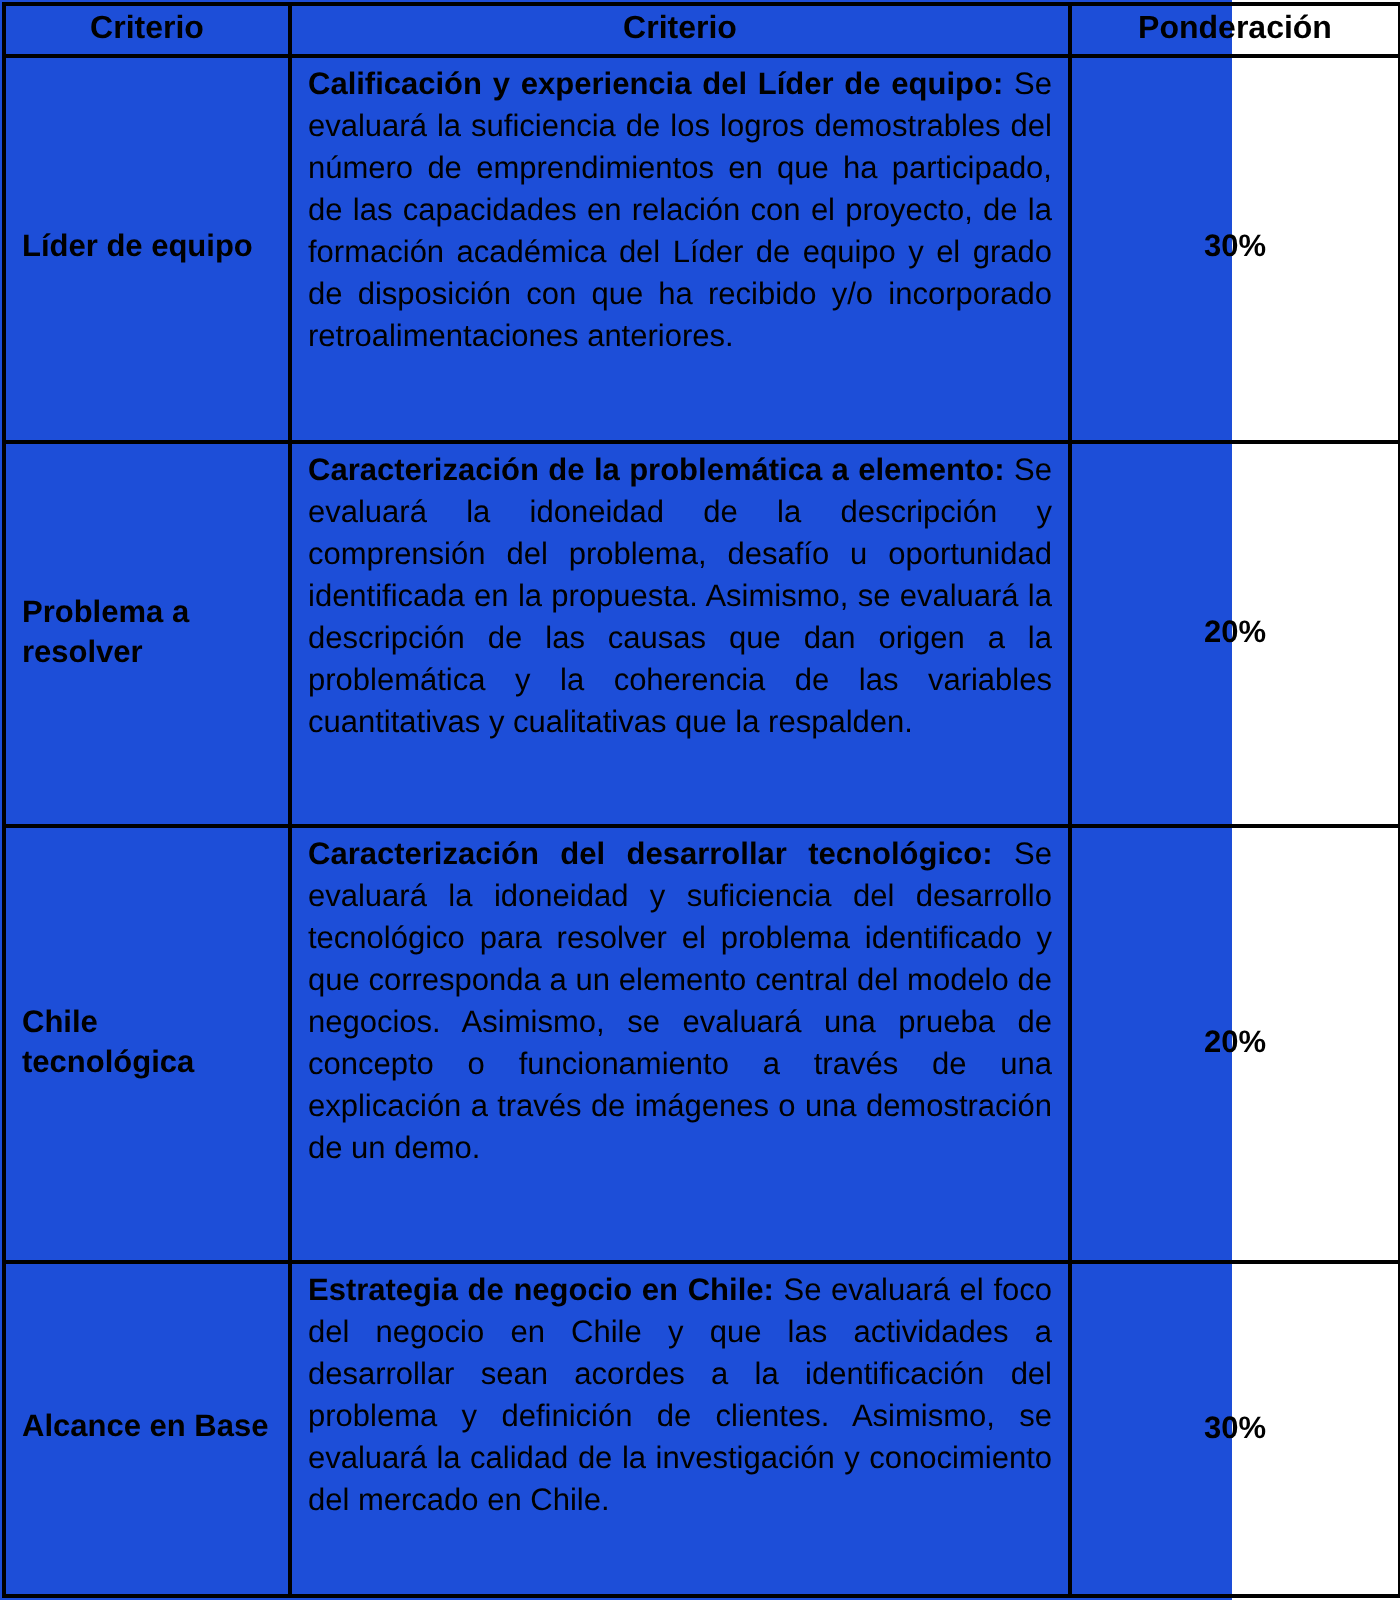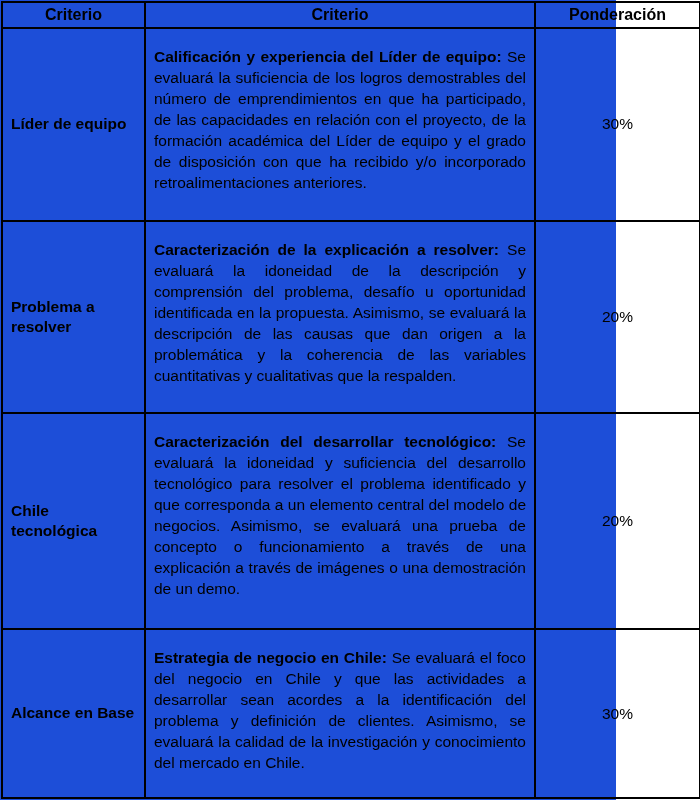--- a/index.html
+++ b/index.html
@@ -40,29 +40,29 @@
     font-weight: bold;
     text-align: left;
     vertical-align: middle;
     padding: 4px 8px;
     line-height: 1.3;
   }
   td.detalle-cell {
     font-size: 15.5px;
     text-align: justify;
     vertical-align: top;
-    padding: 17px 8px 6px 8px;
+    padding: 3px 8px 6px 8px;
     line-height: 21px;
   }
   td.detalle-cell .lead {
     font-weight: bold;
   }
   td.ponderacion-cell {
     font-size: 15.5px;
-    font-weight: normal;
+    font-weight: bold;
     text-align: center;
     vertical-align: middle;
     padding: 4px 6px;
   }
 </style>
 </head>
 <body>
 
 <div class="page">
   <table class="criteria-table">
@@ -83,21 +83,21 @@
         <td class="criterio-cell">Líder de equipo</td>
         <td class="detalle-cell">
           <span class="lead">Calificación y experiencia del Líder de equipo:</span>
           <span>Se evaluará la suficiencia de los logros demostrables del número de emprendimientos en que ha participado, de las capacidades en relación con el proyecto, de la formación académica del Líder de equipo y el grado de disposición con que ha recibido y/o incorporado retroalimentaciones anteriores.</span>
         </td>
         <td class="ponderacion-cell">30%</td>
       </tr>
       <tr>
         <td class="criterio-cell">Problema a resolver</td>
         <td class="detalle-cell">
-          <span class="lead">Caracterización de la explicación a resolver:</span>
+          <span class="lead">Caracterización de la problemática a elemento:</span>
           <span>Se evaluará la idoneidad de la descripción y comprensión del problema, desafío u oportunidad identificada en la propuesta. Asimismo, se evaluará la descripción de las causas que dan origen a la problemática y la coherencia de las variables cuantitativas y cualitativas que la respalden.</span>
         </td>
         <td class="ponderacion-cell">20%</td>
       </tr>
       <tr>
         <td class="criterio-cell">Chile tecnológica</td>
         <td class="detalle-cell">
           <span class="lead">Caracterización del desarrollar tecnológico:</span>
           <span>Se evaluará la idoneidad y suficiencia del desarrollo tecnológico para resolver el problema identificado y que corresponda a un elemento central del modelo de negocios. Asimismo, se evaluará una prueba de concepto o funcionamiento a través de una explicación a través de imágenes o una demostración de un demo.</span>
         </td>

